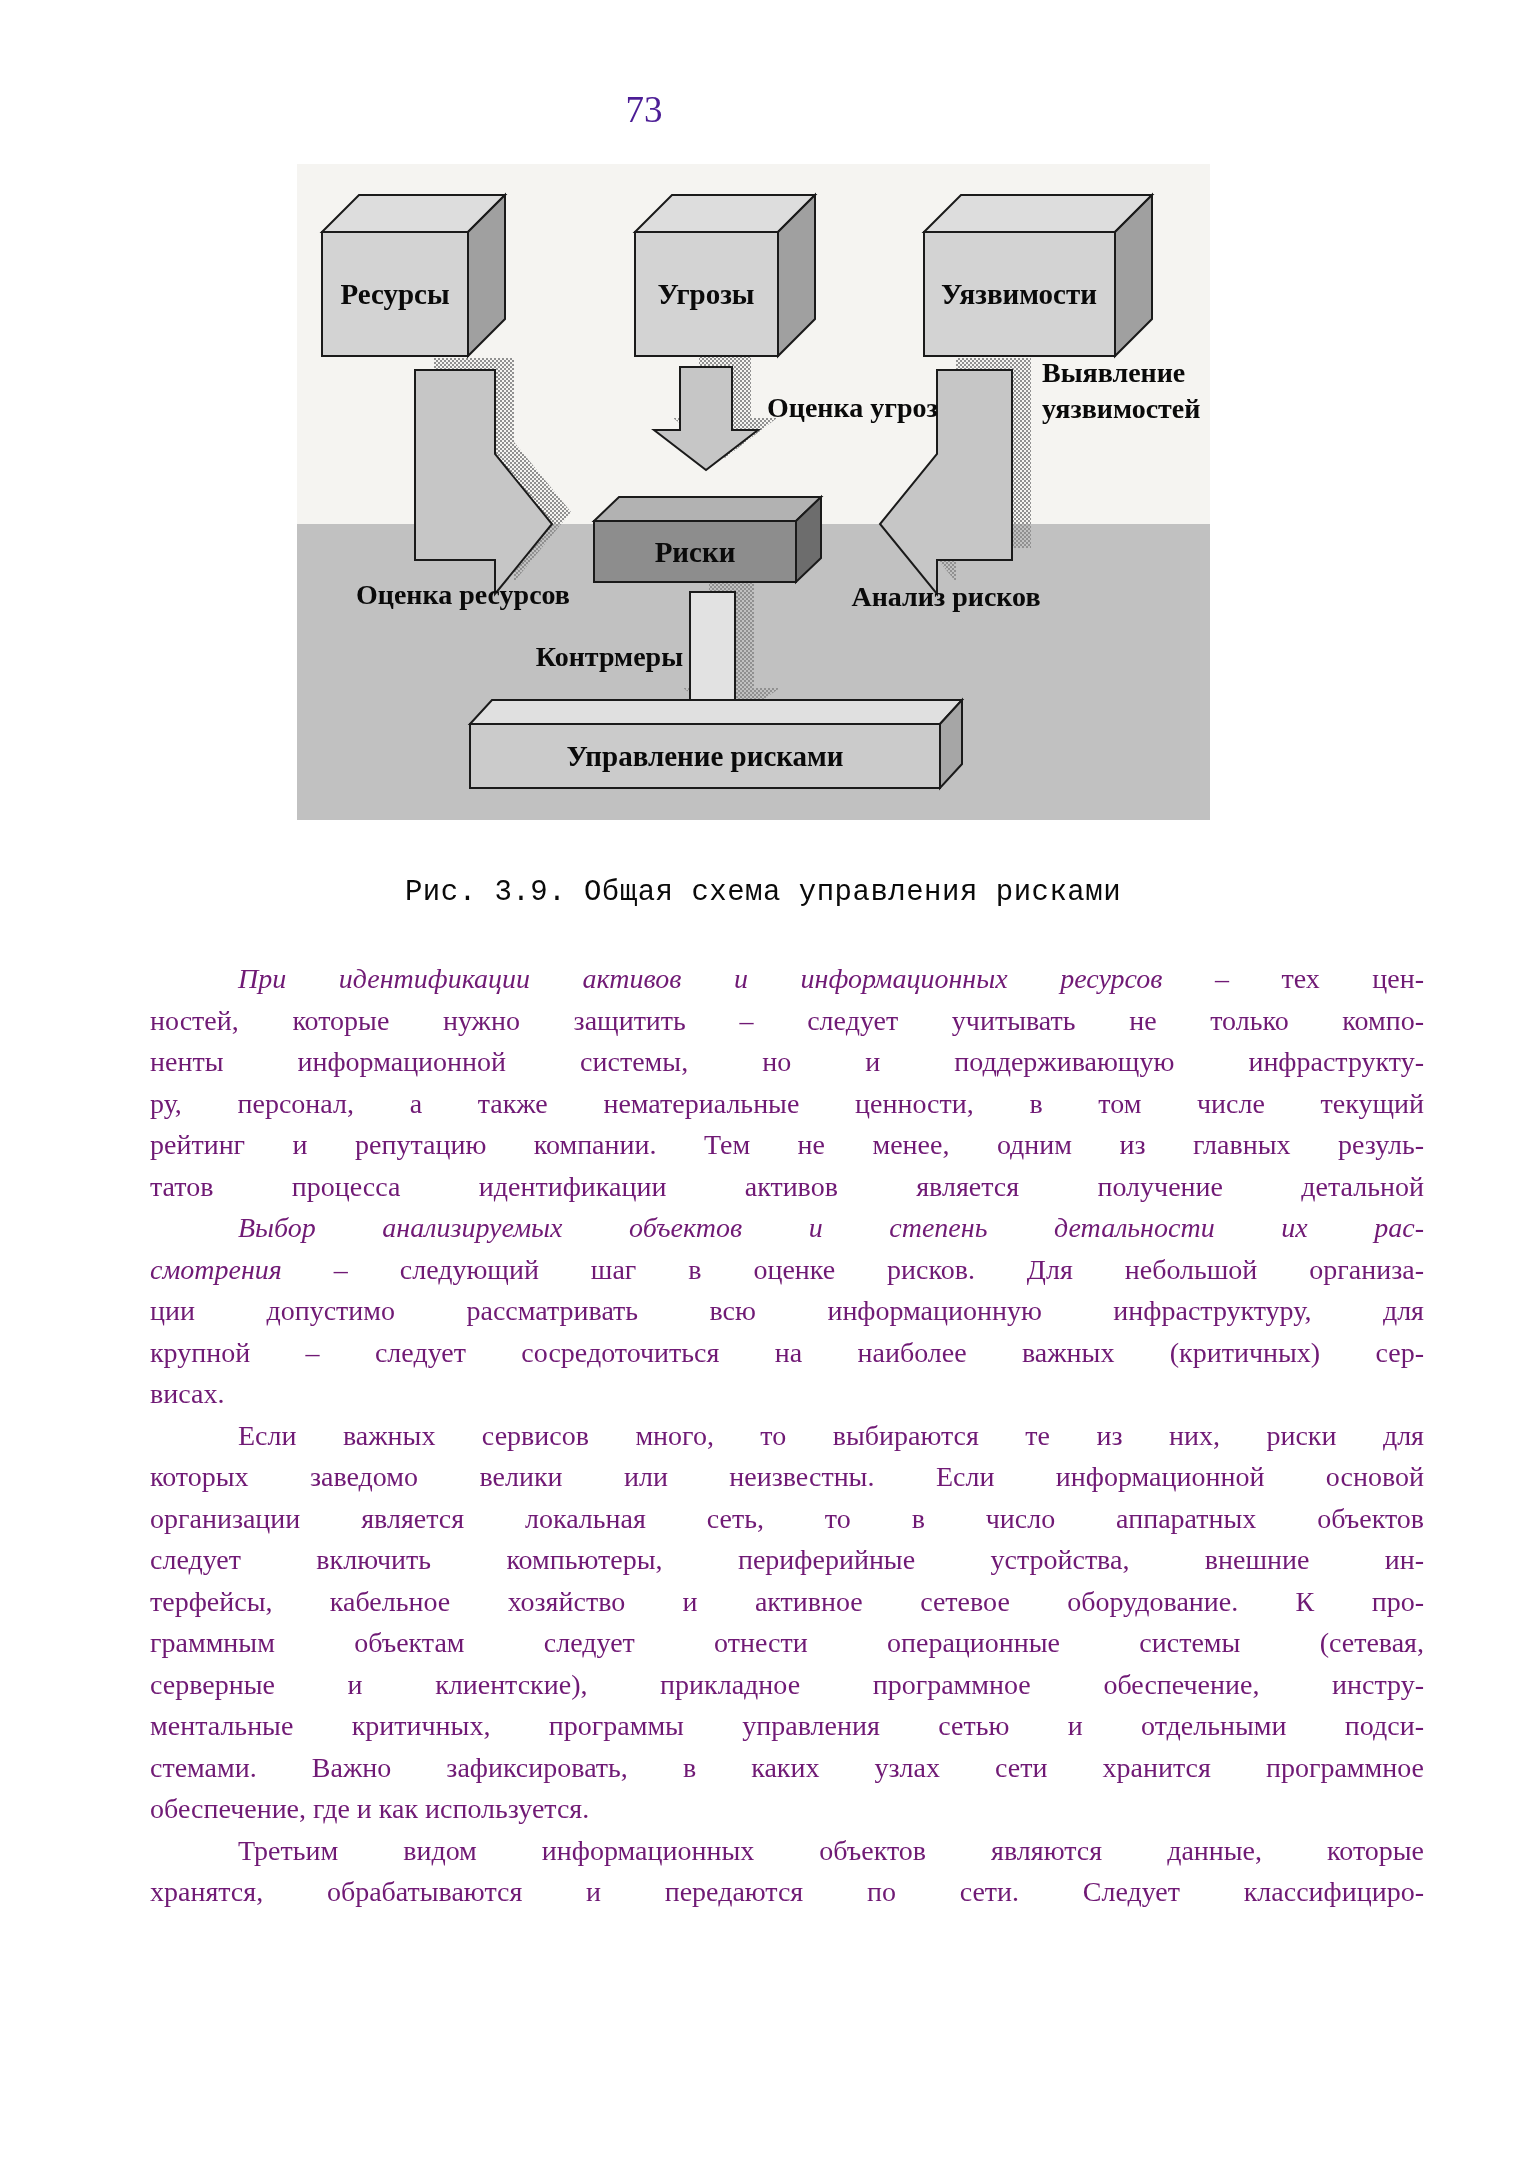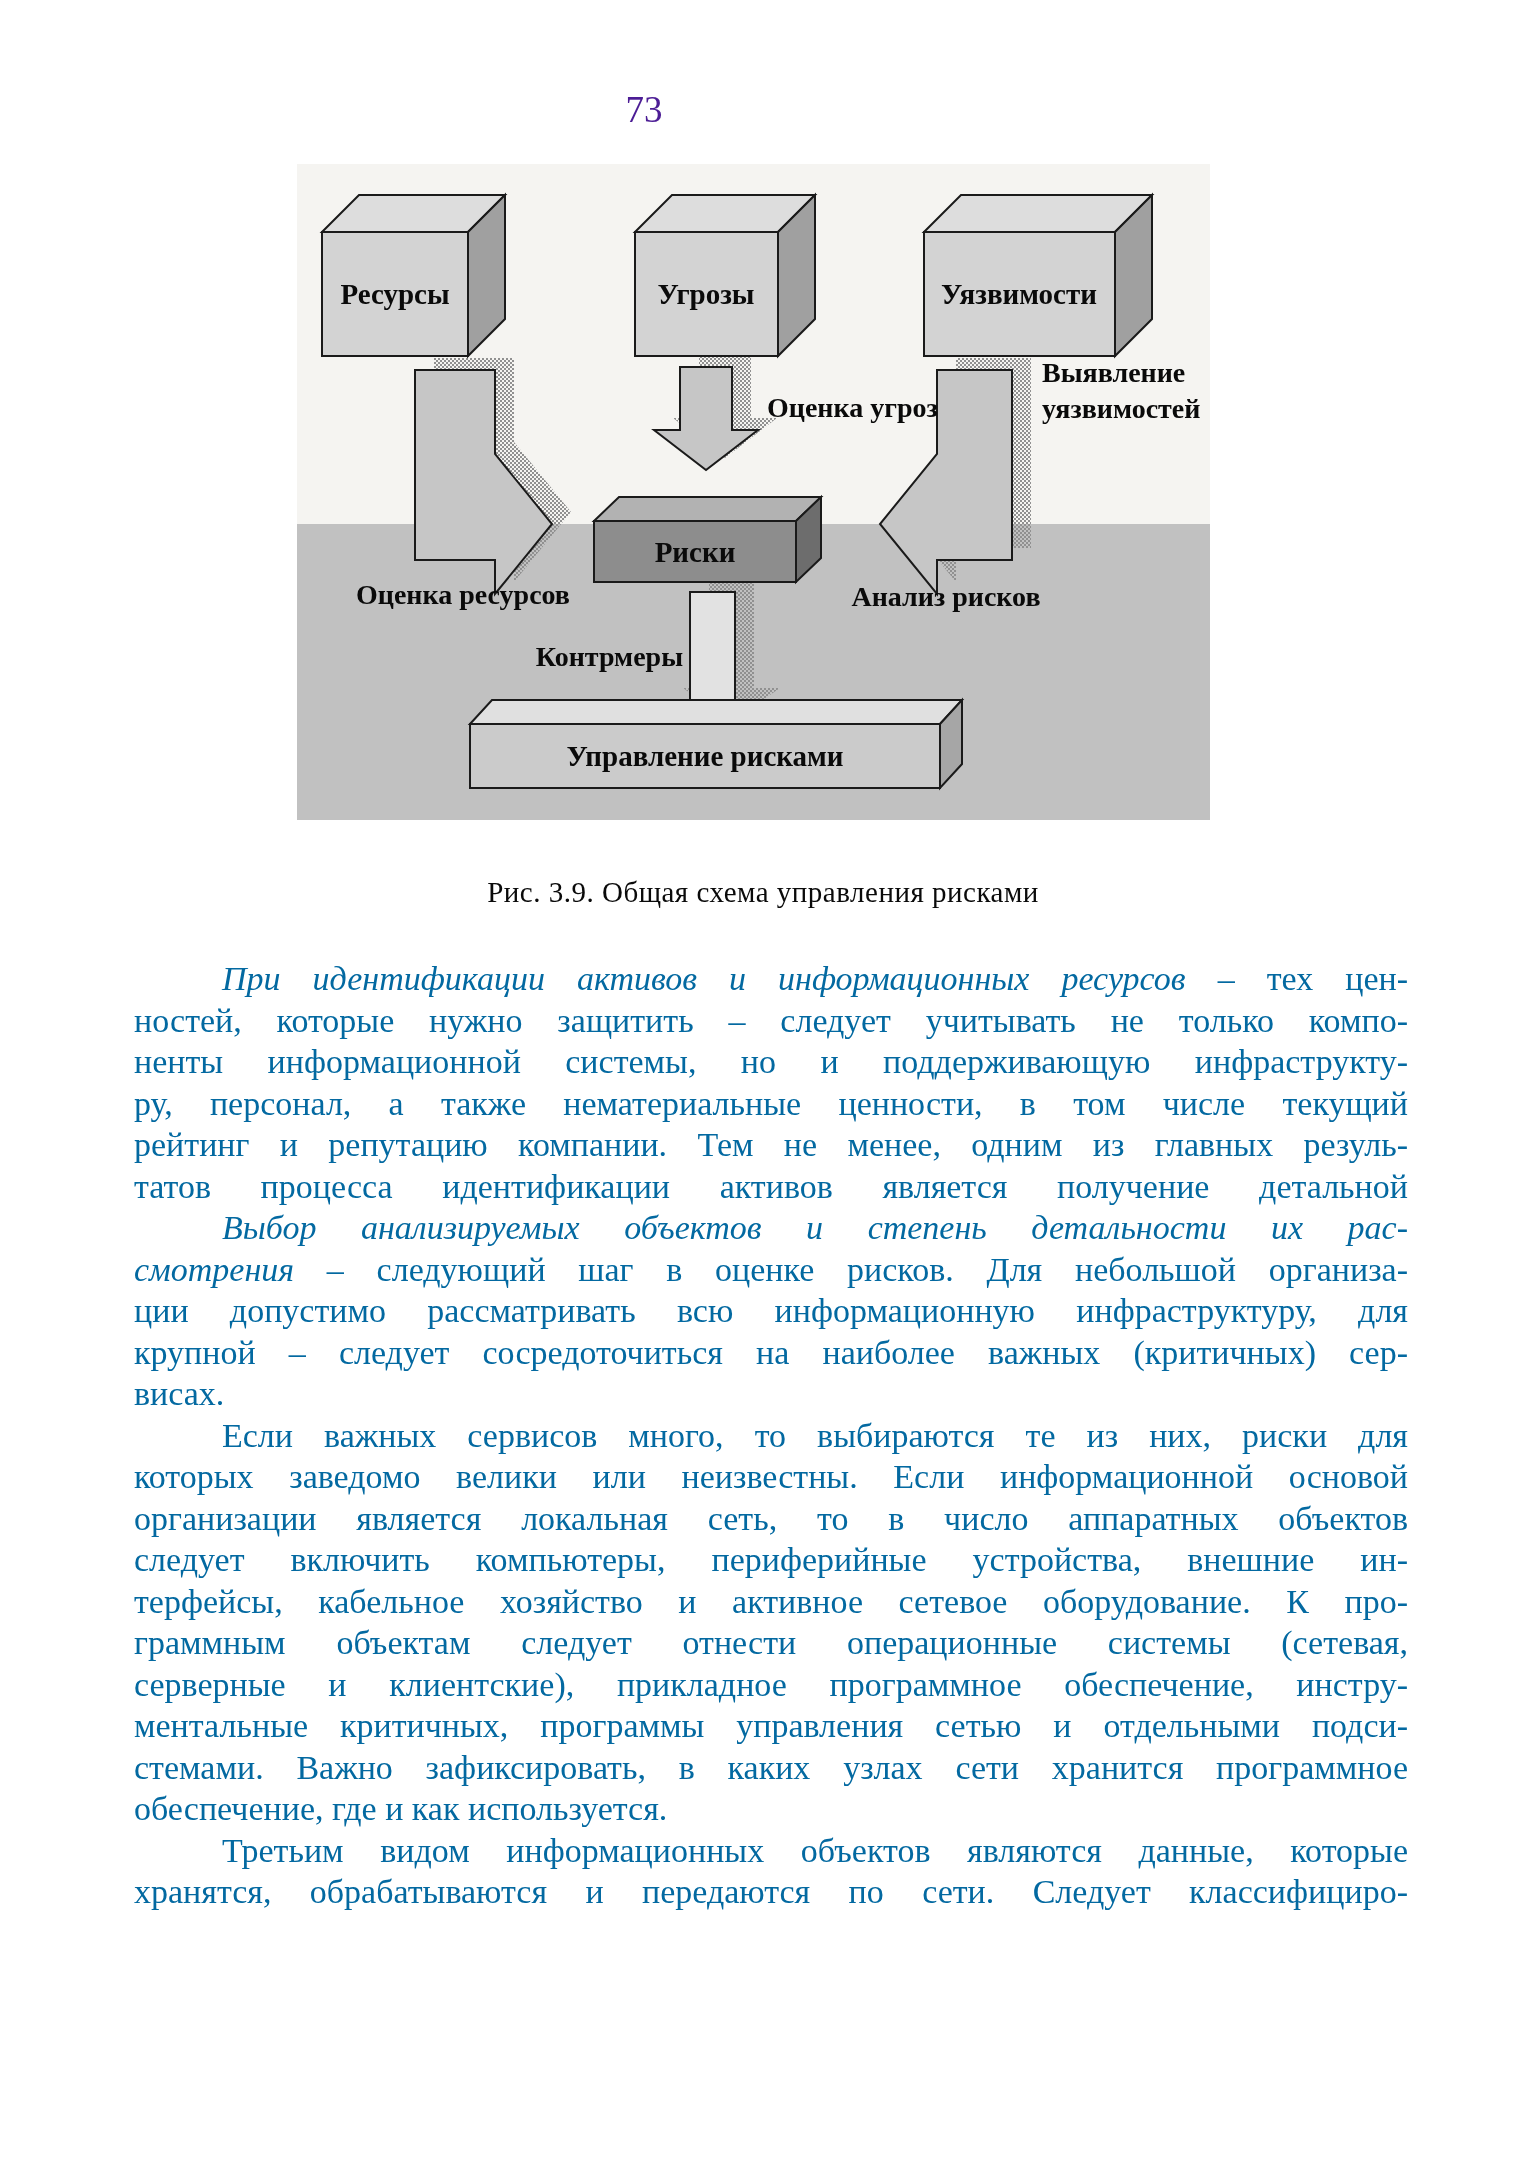--- a/index.html
+++ b/index.html
@@ -9,25 +9,25 @@
     overflow:hidden;
   }
   .page-number{
     position:absolute;top:88px;left:0;width:1288px;
     text-align:center;font-size:37px;color:#4c1d95;
   }
   .figure-wrap{position:absolute;left:297px;top:164px;width:913px;height:656px;}
   .figure-wrap svg{display:block;}
   .caption{
     position:absolute;top:876px;left:0;width:1526px;text-align:center;
-    font-size:29px;color:#0a0a0a;letter-spacing:0.5px;
+    font-size:29px;color:#0a0a0a;letter-spacing:0.5px;font-family:Liberation Mono, monospace;
   }
   .body-text{
-    position:absolute;left:134px;top:958px;width:1274px;
-    font-size:34px;line-height:41.5px;color:#0369a1;
+    position:absolute;left:150px;top:958px;width:1274px;
+    font-size:28px;line-height:41.5px;color:#701a75;
   }
   .tline{
     text-align:justify;
     text-align-last:justify;
     white-space:normal;
     height:41.5px;overflow:visible;
   }
   .tline.firstline{text-indent:88px;}
   .tline.lastline{text-align-last:left;}
   .tline i{font-style:italic;}

